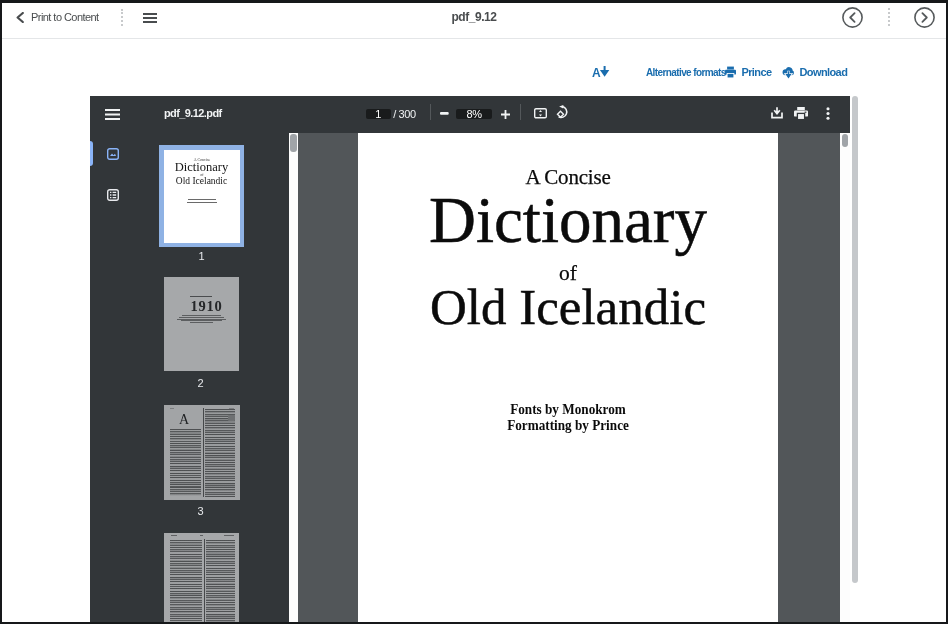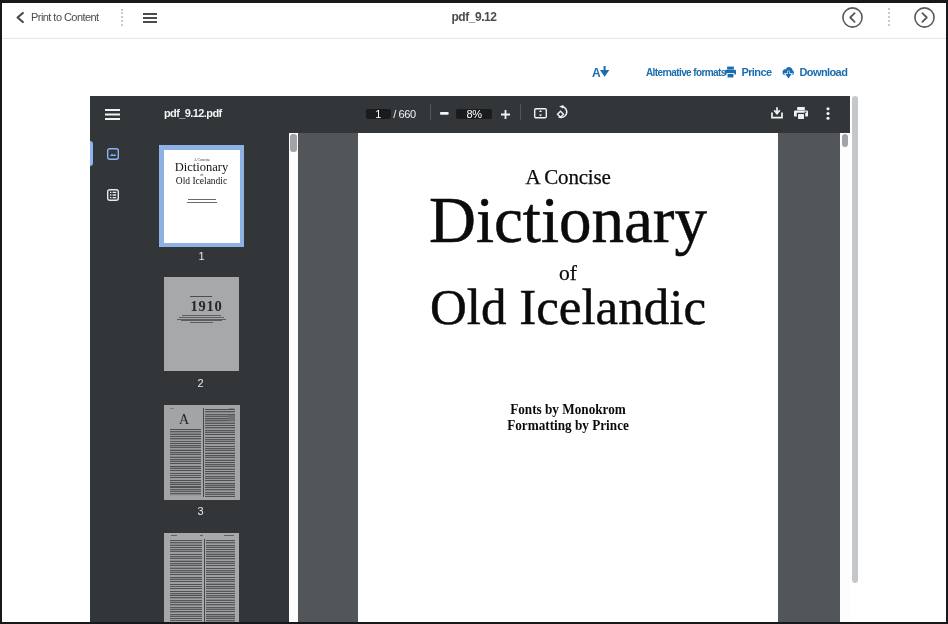--- a/index.html
+++ b/index.html
@@ -76,21 +76,21 @@
     <path d="M7.5 5.5 V11.4 M5.6 9.6 L7.5 12.5 L9.4 9.6 Z" stroke="#1a6dae" stroke-width="1.7" fill="#1a6dae"></path>
   </svg>
   <div class="abs" style="left:799.5px;top:65.7px;font-size:11px;line-height:13px;font-weight:bold;letter-spacing:-0.6px;color:#1a6dae;">Download</div>
 
   <div class="abs toolbar"></div>
   <svg class="abs" style="left:105px;top:109px" width="15" height="11" viewBox="0 0 15 11">
     <path d="M0 1 H15 M0 5.5 H15 M0 10 H15" stroke="#f1f3f4" stroke-width="1.8"></path>
   </svg>
   <div class="abs tb-txt" style="left:135px;top:107.3px;font-weight:bold;font-size:11px;line-height:13px;letter-spacing:-0.6px;margin-left:29px;">pdf_9.12.pdf</div>
   <div class="abs tb-box" style="left:366px;top:108.5px;width:24.5px;height:10.8px;line-height:10.8px;font-size:11px;">1</div>
-  <div class="abs tb-txt" style="left:393.2px;top:108px;font-size:11px;line-height:12px;letter-spacing:-0.4px;">/ 660</div>
+  <div class="abs tb-txt" style="left:393.2px;top:108px;font-size:11px;line-height:12px;letter-spacing:-0.4px;">/ 300</div>
   <div class="abs tb-div" style="left:429.5px;top:104px;height:16px;"></div>
   <svg class="abs" style="left:439.6px;top:112.2px" width="9" height="3" viewBox="0 0 9 3">
     <rect width="8.7" height="2.7" rx="1" fill="#f1f3f4"></rect>
   </svg>
   <div class="abs tb-box" style="left:456px;top:108.5px;width:36px;height:10.8px;line-height:10.8px;font-size:11px;letter-spacing:-0.4px;">8%</div>
   <svg class="abs" style="left:501.3px;top:109.5px" width="9" height="9" viewBox="0 0 10 10">
     <path d="M5 0 V10 M0 5 H10" stroke="#f1f3f4" stroke-width="2"></path>
   </svg>
   <div class="abs tb-div" style="left:520px;top:104px;height:16px;"></div>
   <svg class="abs" style="left:534px;top:108.2px" width="13" height="10.5" viewBox="0 0 13 10.5">

